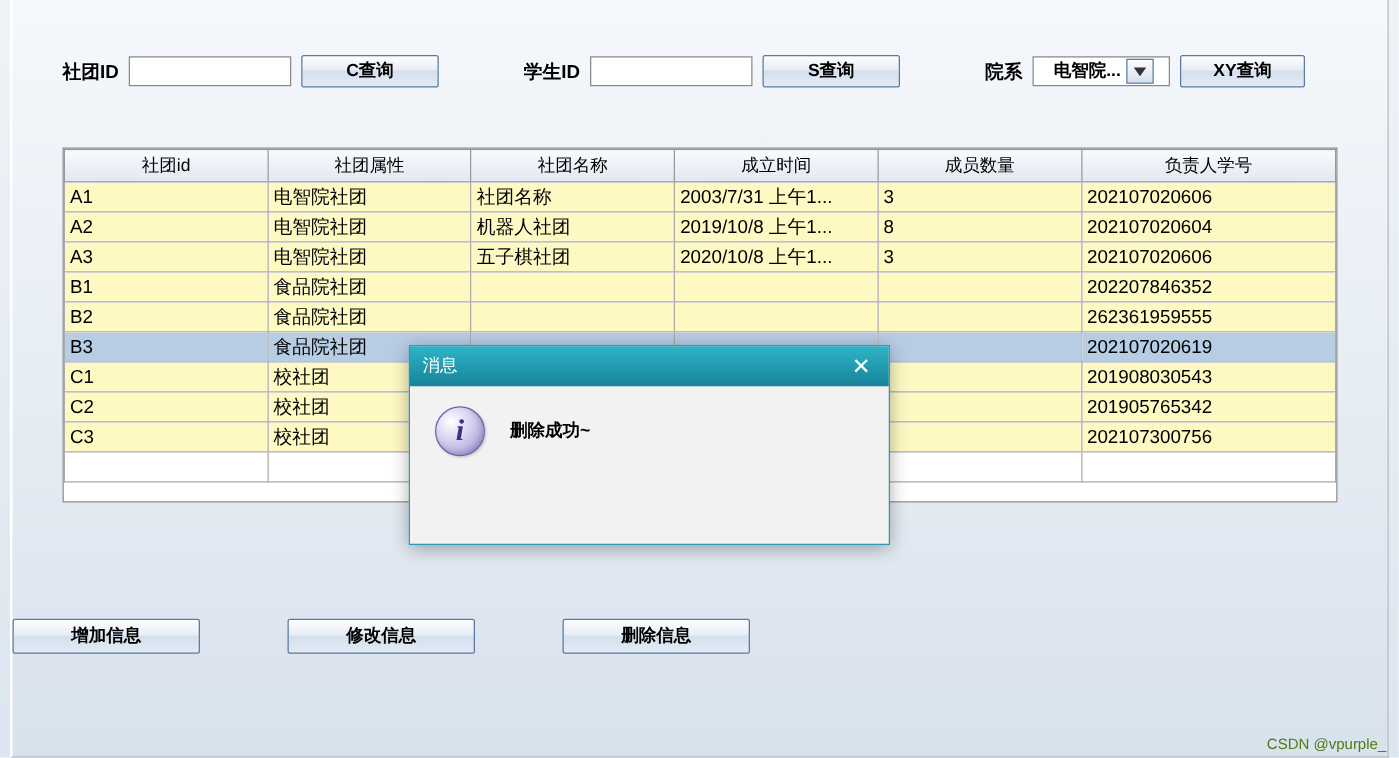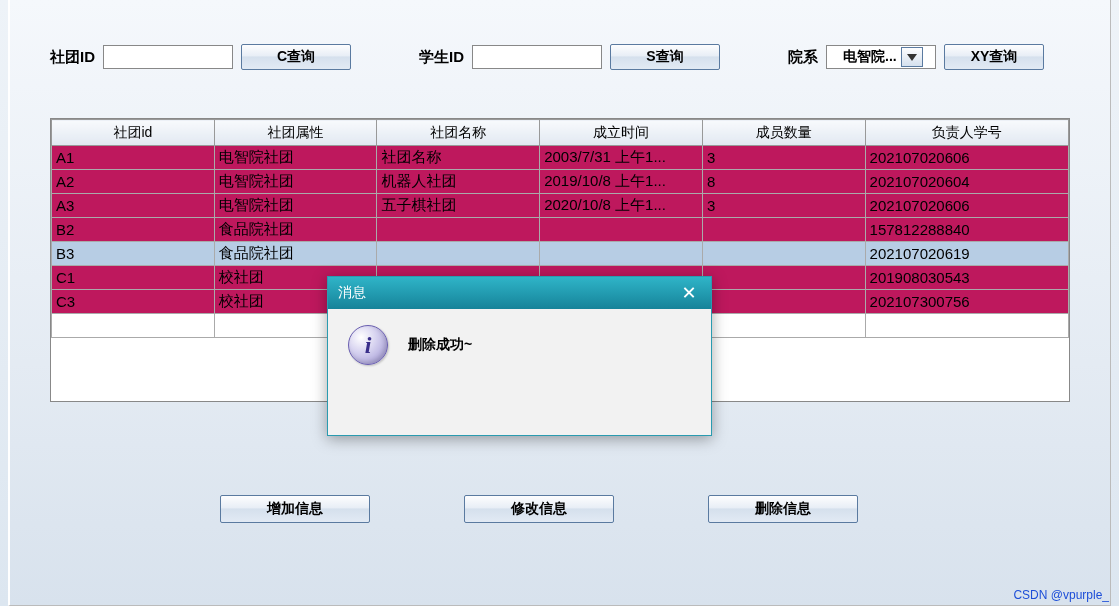--- a/index.html
+++ b/index.html
@@ -74,36 +74,36 @@
       font-size: 14px; font-weight: normal;
       height: 26px; text-align: center;
     }
     td {
       border: 1px solid #aaa;
       height: 24px;
       font-size: 15px;
       padding: 0 4px;
       text-align: left;
       overflow: hidden; white-space: nowrap;
-      background: #be185d;
+      background: #fef9c3;
     }
     tr.selected td { background: #b7cde4; }
     tr.empty td { background: #fff; }
     .col-w1 { width: 160px; }
     .col-w2 { width: 160px; }
     .col-w3 { width: 160px; font-family: Liberation Serif, serif; }
     .col-w4 { width: 160px; }
     .col-w5 { width: 160px; }
     .col-w6 { width: 200px; }
     
     .bottom-row {
       position: absolute;
       bottom: 82px; left: 0; right: 0;
-      display: flex; justify-content: center;
-      gap: 94px;
+      display: flex; justify-content: flex-start;
+      gap: 70px;
       padding-right: 42px;
     }
     .bottom-row .btn { width: 150px; height: 28px; }
     
     .dialog {
       position: absolute;
       left: 317px; top: 276px;
       width: 385px; height: 160px;
       border: 1px solid #2a9bb0;
       background: #f2f2f2;
@@ -128,21 +128,21 @@
       border: 1px solid #6a5fb0;
       display: flex; align-items: center; justify-content: center;
       box-shadow: inset -2px -2px 4px rgba(0,0,0,0.15), 1px 1px 2px rgba(0,0,0,0.2);
     }
     .info-i { color: #3a2f8a; font: italic bold 24px/1 Georgia, serif; }
     .dialog-msg { font-size: 14px; font-weight: bold; }
     .dialog-actions { display: flex; justify-content: center; padding-bottom: 10px; }
     .dialog-actions .btn { width: 70px; height: 26px; font-weight: normal; }
     .watermark {
       position: absolute; bottom: 4px; right: 10px;
-      font-size: 12px; color: #1d4ed8;
+      font-size: 12px; color: #4d7c0f;
     }
   </style>
 </head>
 <body>
 
 <div class="app-frame">
 
   <div class="row1">
     <span class="label">社团ID</span>
     <input class="text-input" style="width: 130px;" value="">
@@ -198,42 +198,58 @@
           </tr>
           <tr>
             <td>A3</td>
             <td>电智院社团</td>
             <td>五子棋社团</td>
             <td>2020/10/8 上午1...</td>
             <td>3</td>
             <td>202107020606</td>
           </tr>
           <tr>
+            <td>B1</td>
+            <td>食品院社团</td>
+            <td></td>
+            <td></td>
+            <td></td>
+            <td>202207846352</td>
+          </tr>
+          <tr>
             <td>B2</td>
             <td>食品院社团</td>
             <td></td>
             <td></td>
             <td></td>
-            <td>157812288840</td>
+            <td>262361959555</td>
           </tr>
           <tr class="selected">
             <td>B3</td>
             <td>食品院社团</td>
             <td></td>
             <td></td>
             <td></td>
             <td>202107020619</td>
           </tr>
           <tr>
             <td>C1</td>
             <td>校社团</td>
             <td></td>
             <td></td>
             <td></td>
             <td>201908030543</td>
+          </tr>
+          <tr>
+            <td>C2</td>
+            <td>校社团</td>
+            <td></td>
+            <td></td>
+            <td></td>
+            <td>201905765342</td>
           </tr>
           <tr>
             <td>C3</td>
             <td>校社团</td>
             <td></td>
             <td></td>
             <td></td>
             <td>202107300756</td>
           </tr>
           <tr class="empty">

